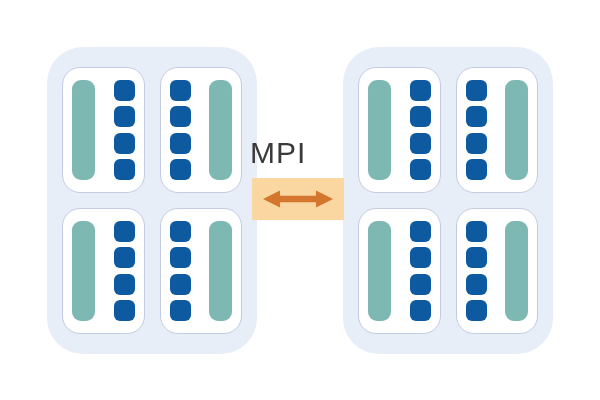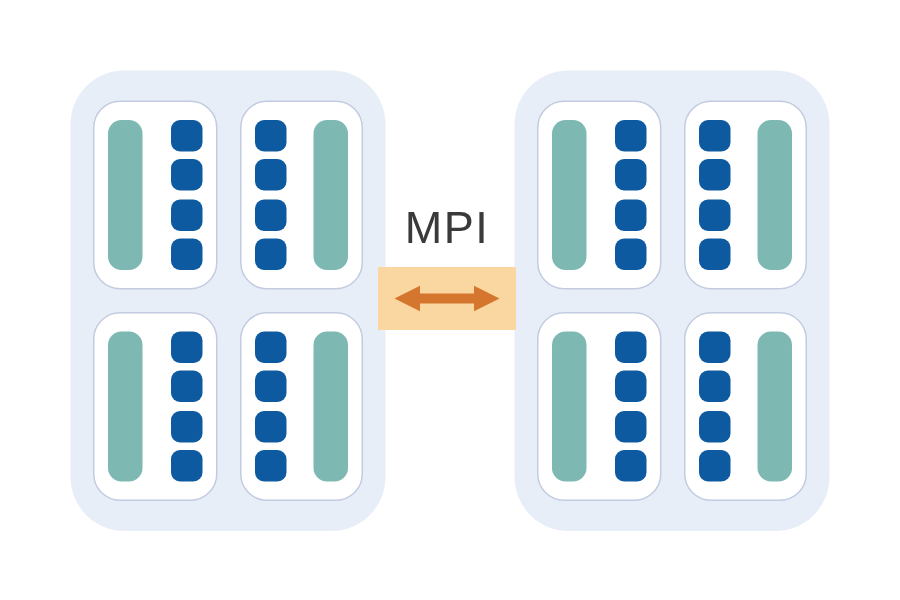--- a/index.html
+++ b/index.html
@@ -55,21 +55,20 @@
     width: 21px;
     height: 21px;
     border-radius: 6px;
     background: var(--core, #0e5aa0);
   }
   .mpi-label {
     position: absolute;
     left: 250px;
     top: 138px;
     width: 96px;
-    text-align: center;
     font-size: 30px;
     line-height: 1.0;
     letter-spacing: 1px;
     color: var(--label-text, #3a3a3a);
     z-index: 3;
   }
   .mpi-box {
     position: absolute;
     left: 252px;
     top: 178px;

